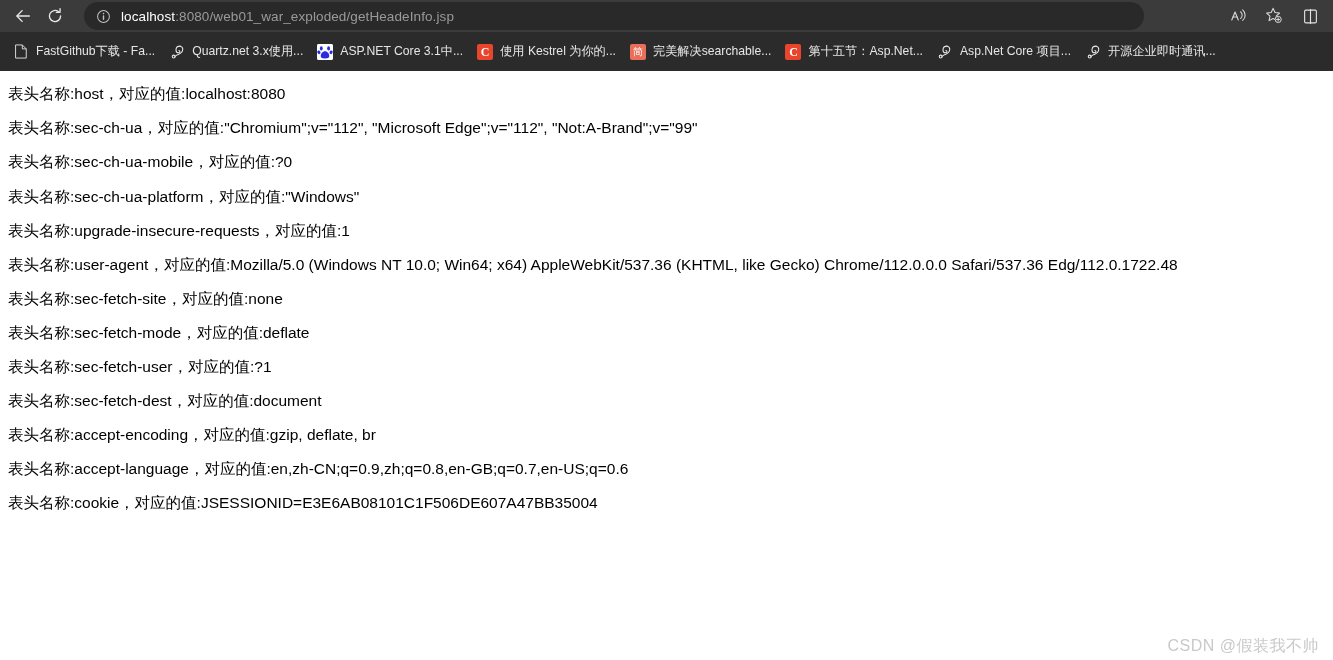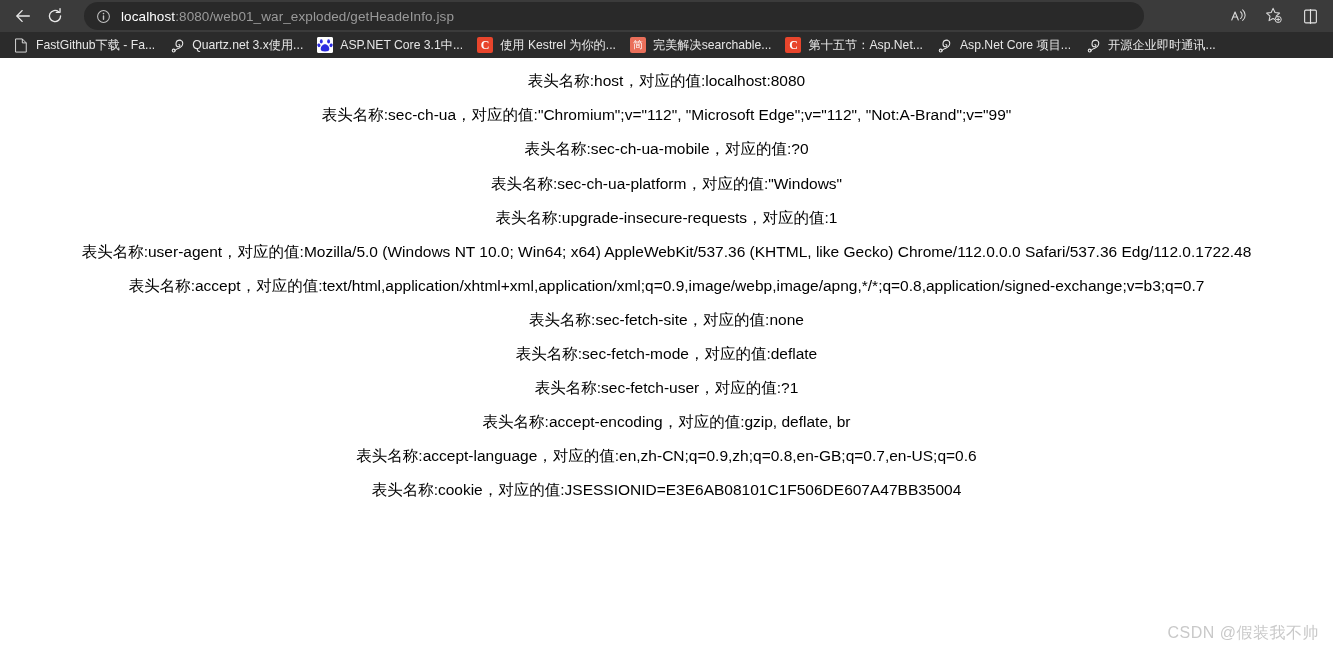--- a/index.html
+++ b/index.html
@@ -68,21 +68,21 @@
   }
   .tb-icon {
     width: 30px; height: 30px;
     display: flex; align-items: center; justify-content: center;
     margin-left: 6px;
     border-radius: 4px;
   }
 
   
   .bookmarks-bar {
-    height: 26px;
+    height: 39px;
     background: #2b2b2b;
     display: flex;
     align-items: center;
     padding: 0 6px;
     overflow: hidden;
   }
   .bookmark {
     display: flex;
     align-items: center;
     height: 22px;
@@ -134,21 +134,20 @@
     overflow: hidden;
   }
   .header-line {
     font-size: 15.5px;
     color: #000000;
     line-height: 1;
     margin: 0 0 0 0;
     padding: 9.3px 0;
     white-space: nowrap;
     font-family: "Liberation Sans", "DejaVu Sans", sans-serif;
-    text-align: center;
   }
   .watermark {
     position: absolute;
     right: 14px;
     bottom: 10px;
     font-size: 16px;
     color: #c9c9c9;
     letter-spacing: 0.5px;
   }
 </style>
@@ -289,22 +288,22 @@
 </div>
 
 <div class="page">
 
   <div class="header-line">表头名称:host，对应的值:localhost:8080</div>
   <div class="header-line">表头名称:sec-ch-ua，对应的值:"Chromium";v="112", "Microsoft Edge";v="112", "Not:A-Brand";v="99"</div>
   <div class="header-line">表头名称:sec-ch-ua-mobile，对应的值:?0</div>
   <div class="header-line">表头名称:sec-ch-ua-platform，对应的值:"Windows"</div>
   <div class="header-line">表头名称:upgrade-insecure-requests，对应的值:1</div>
   <div class="header-line">表头名称:user-agent，对应的值:Mozilla/5.0 (Windows NT 10.0; Win64; x64) AppleWebKit/537.36 (KHTML, like Gecko) Chrome/112.0.0.0 Safari/537.36 Edg/112.0.1722.48</div>
-  <div class="header-line">表头名称:accept，对应的值:text/html,application/xhtml+xml,application/xml;q=0.9,image/webp,image/apng,*/*;q=0.8,application/signed-exchange;v=b3;q=0.7</div>
   <div class="header-line">表头名称:sec-fetch-site，对应的值:none</div>
   <div class="header-line">表头名称:sec-fetch-mode，对应的值:deflate</div>
   <div class="header-line">表头名称:sec-fetch-user，对应的值:?1</div>
+  <div class="header-line">表头名称:sec-fetch-dest，对应的值:document</div>
   <div class="header-line">表头名称:accept-encoding，对应的值:gzip, deflate, br</div>
   <div class="header-line">表头名称:accept-language，对应的值:en,zh-CN;q=0.9,zh;q=0.8,en-GB;q=0.7,en-US;q=0.6</div>
   <div class="header-line">表头名称:cookie，对应的值:JSESSIONID=E3E6AB08101C1F506DE607A47BB35004</div>
 
   <div class="watermark">CSDN @假装我不帅</div>
 </div>
 
 </body></html>

